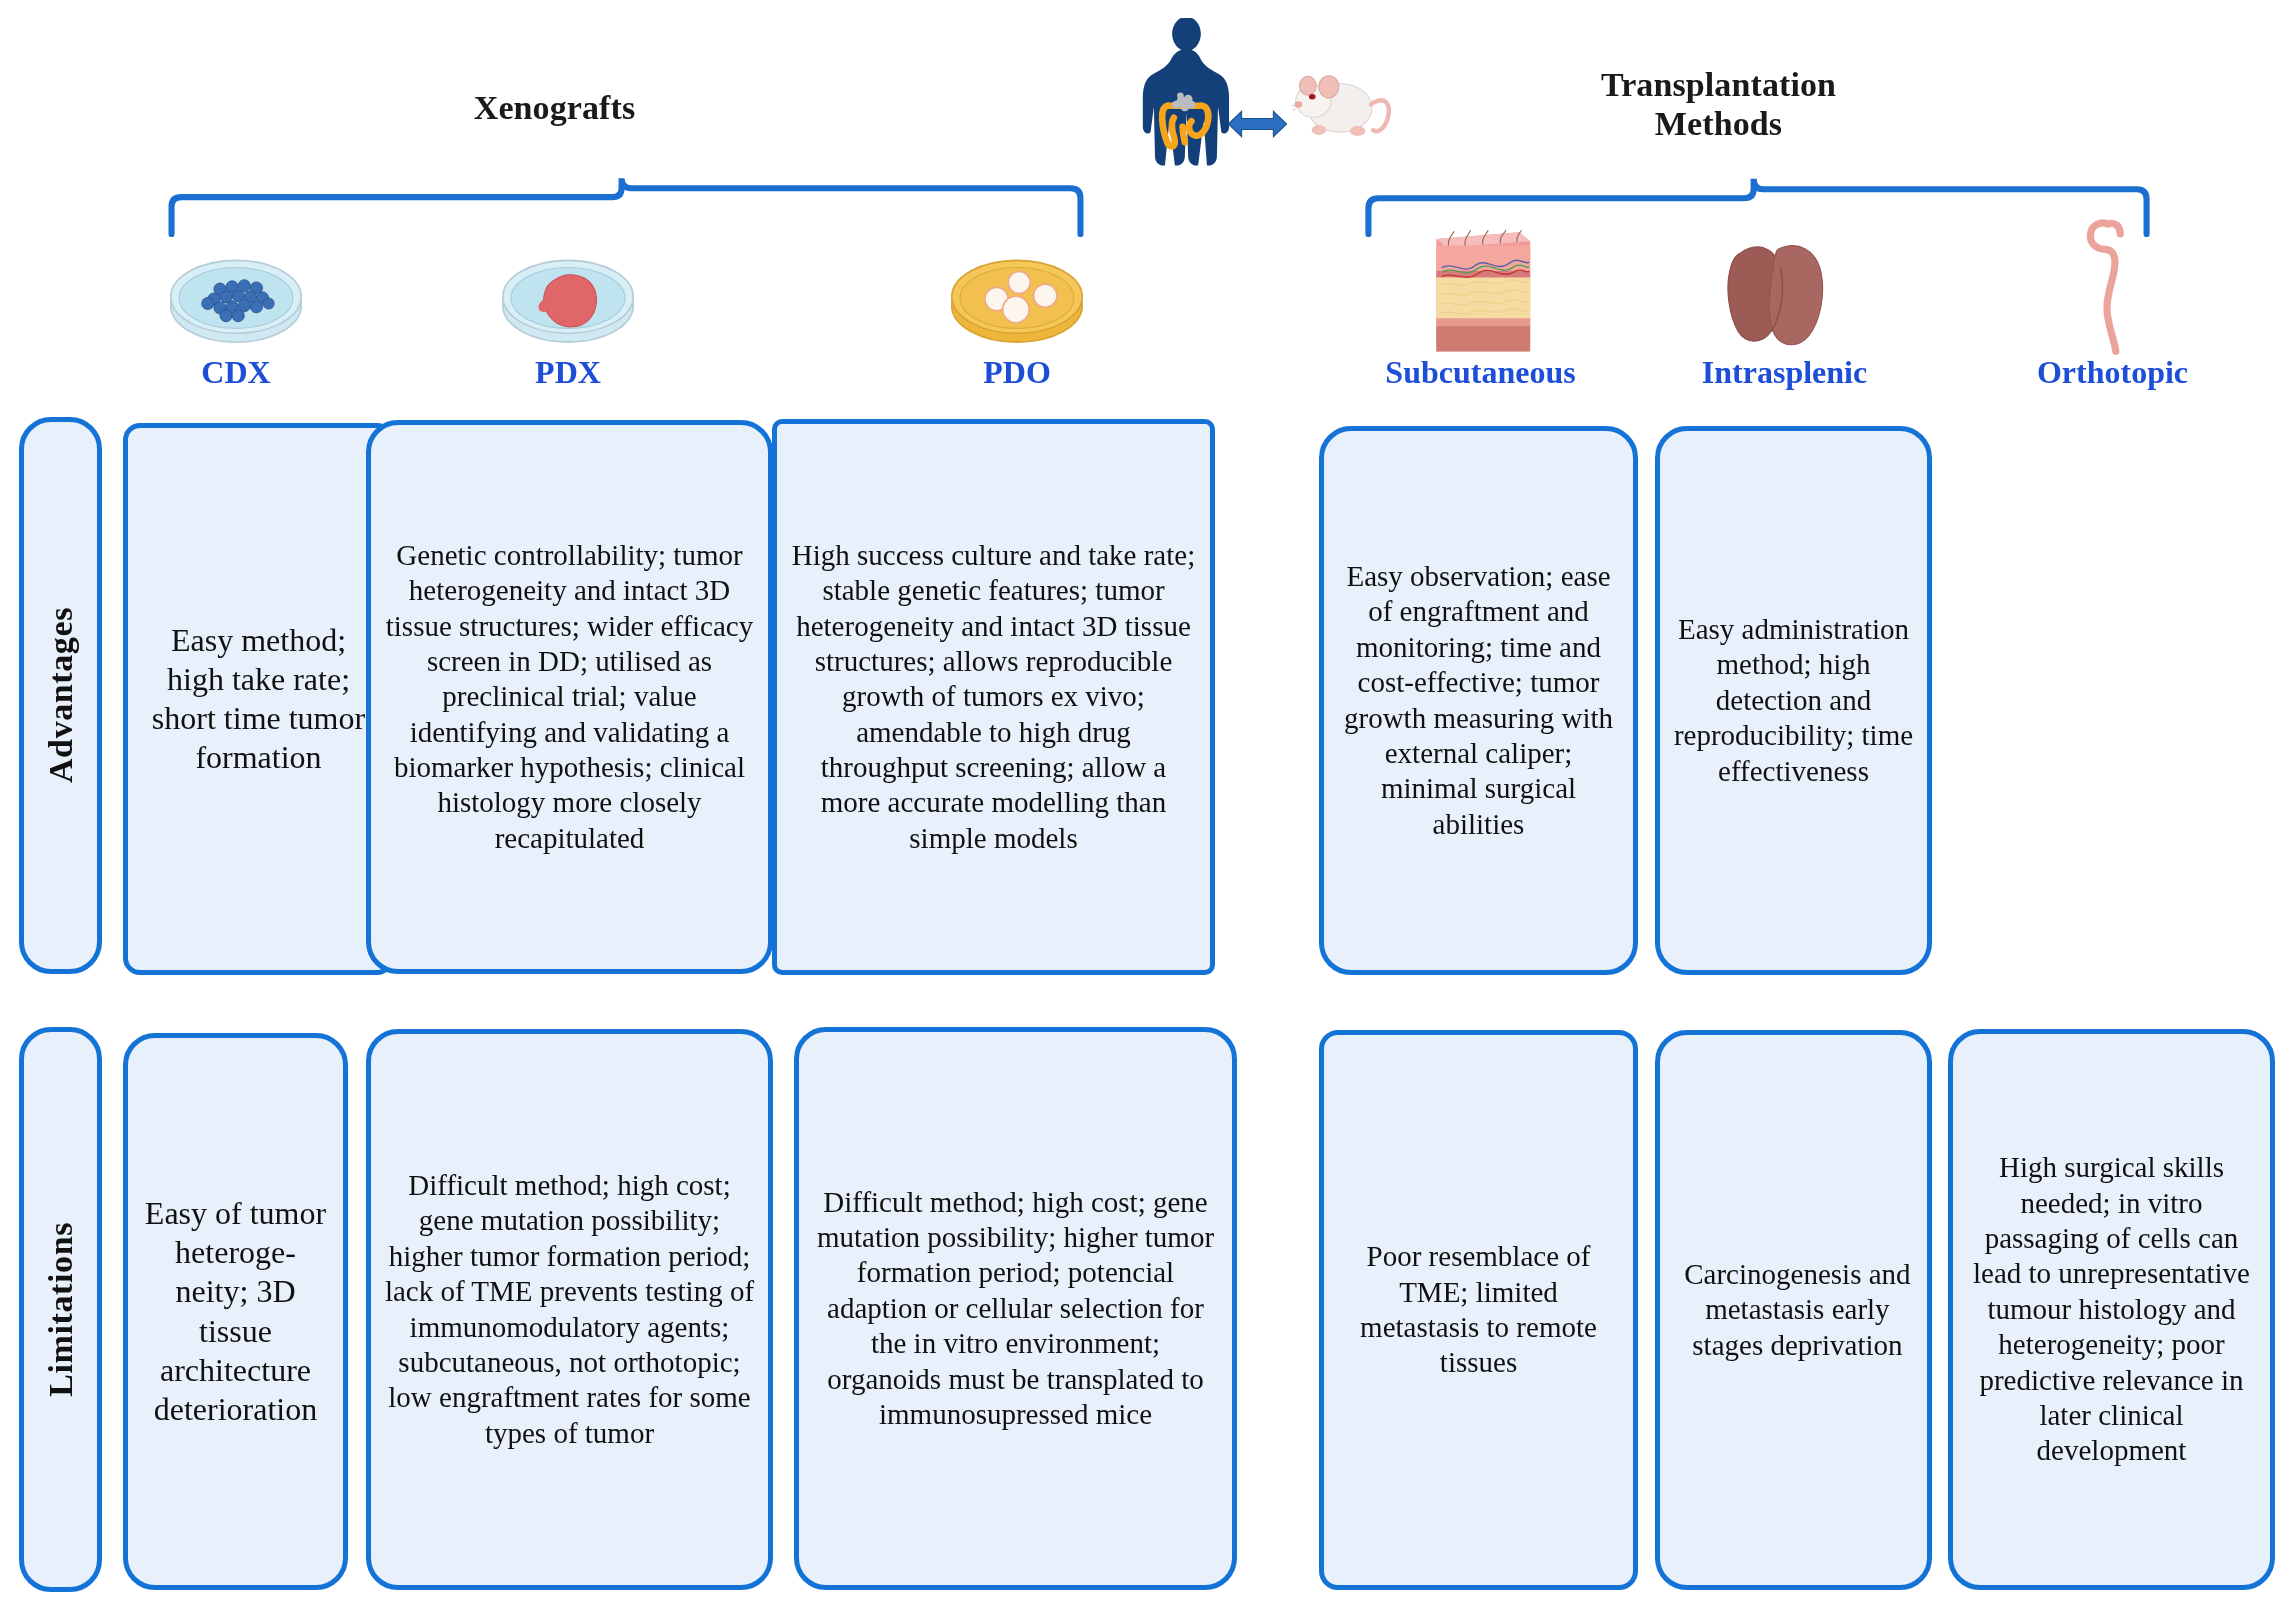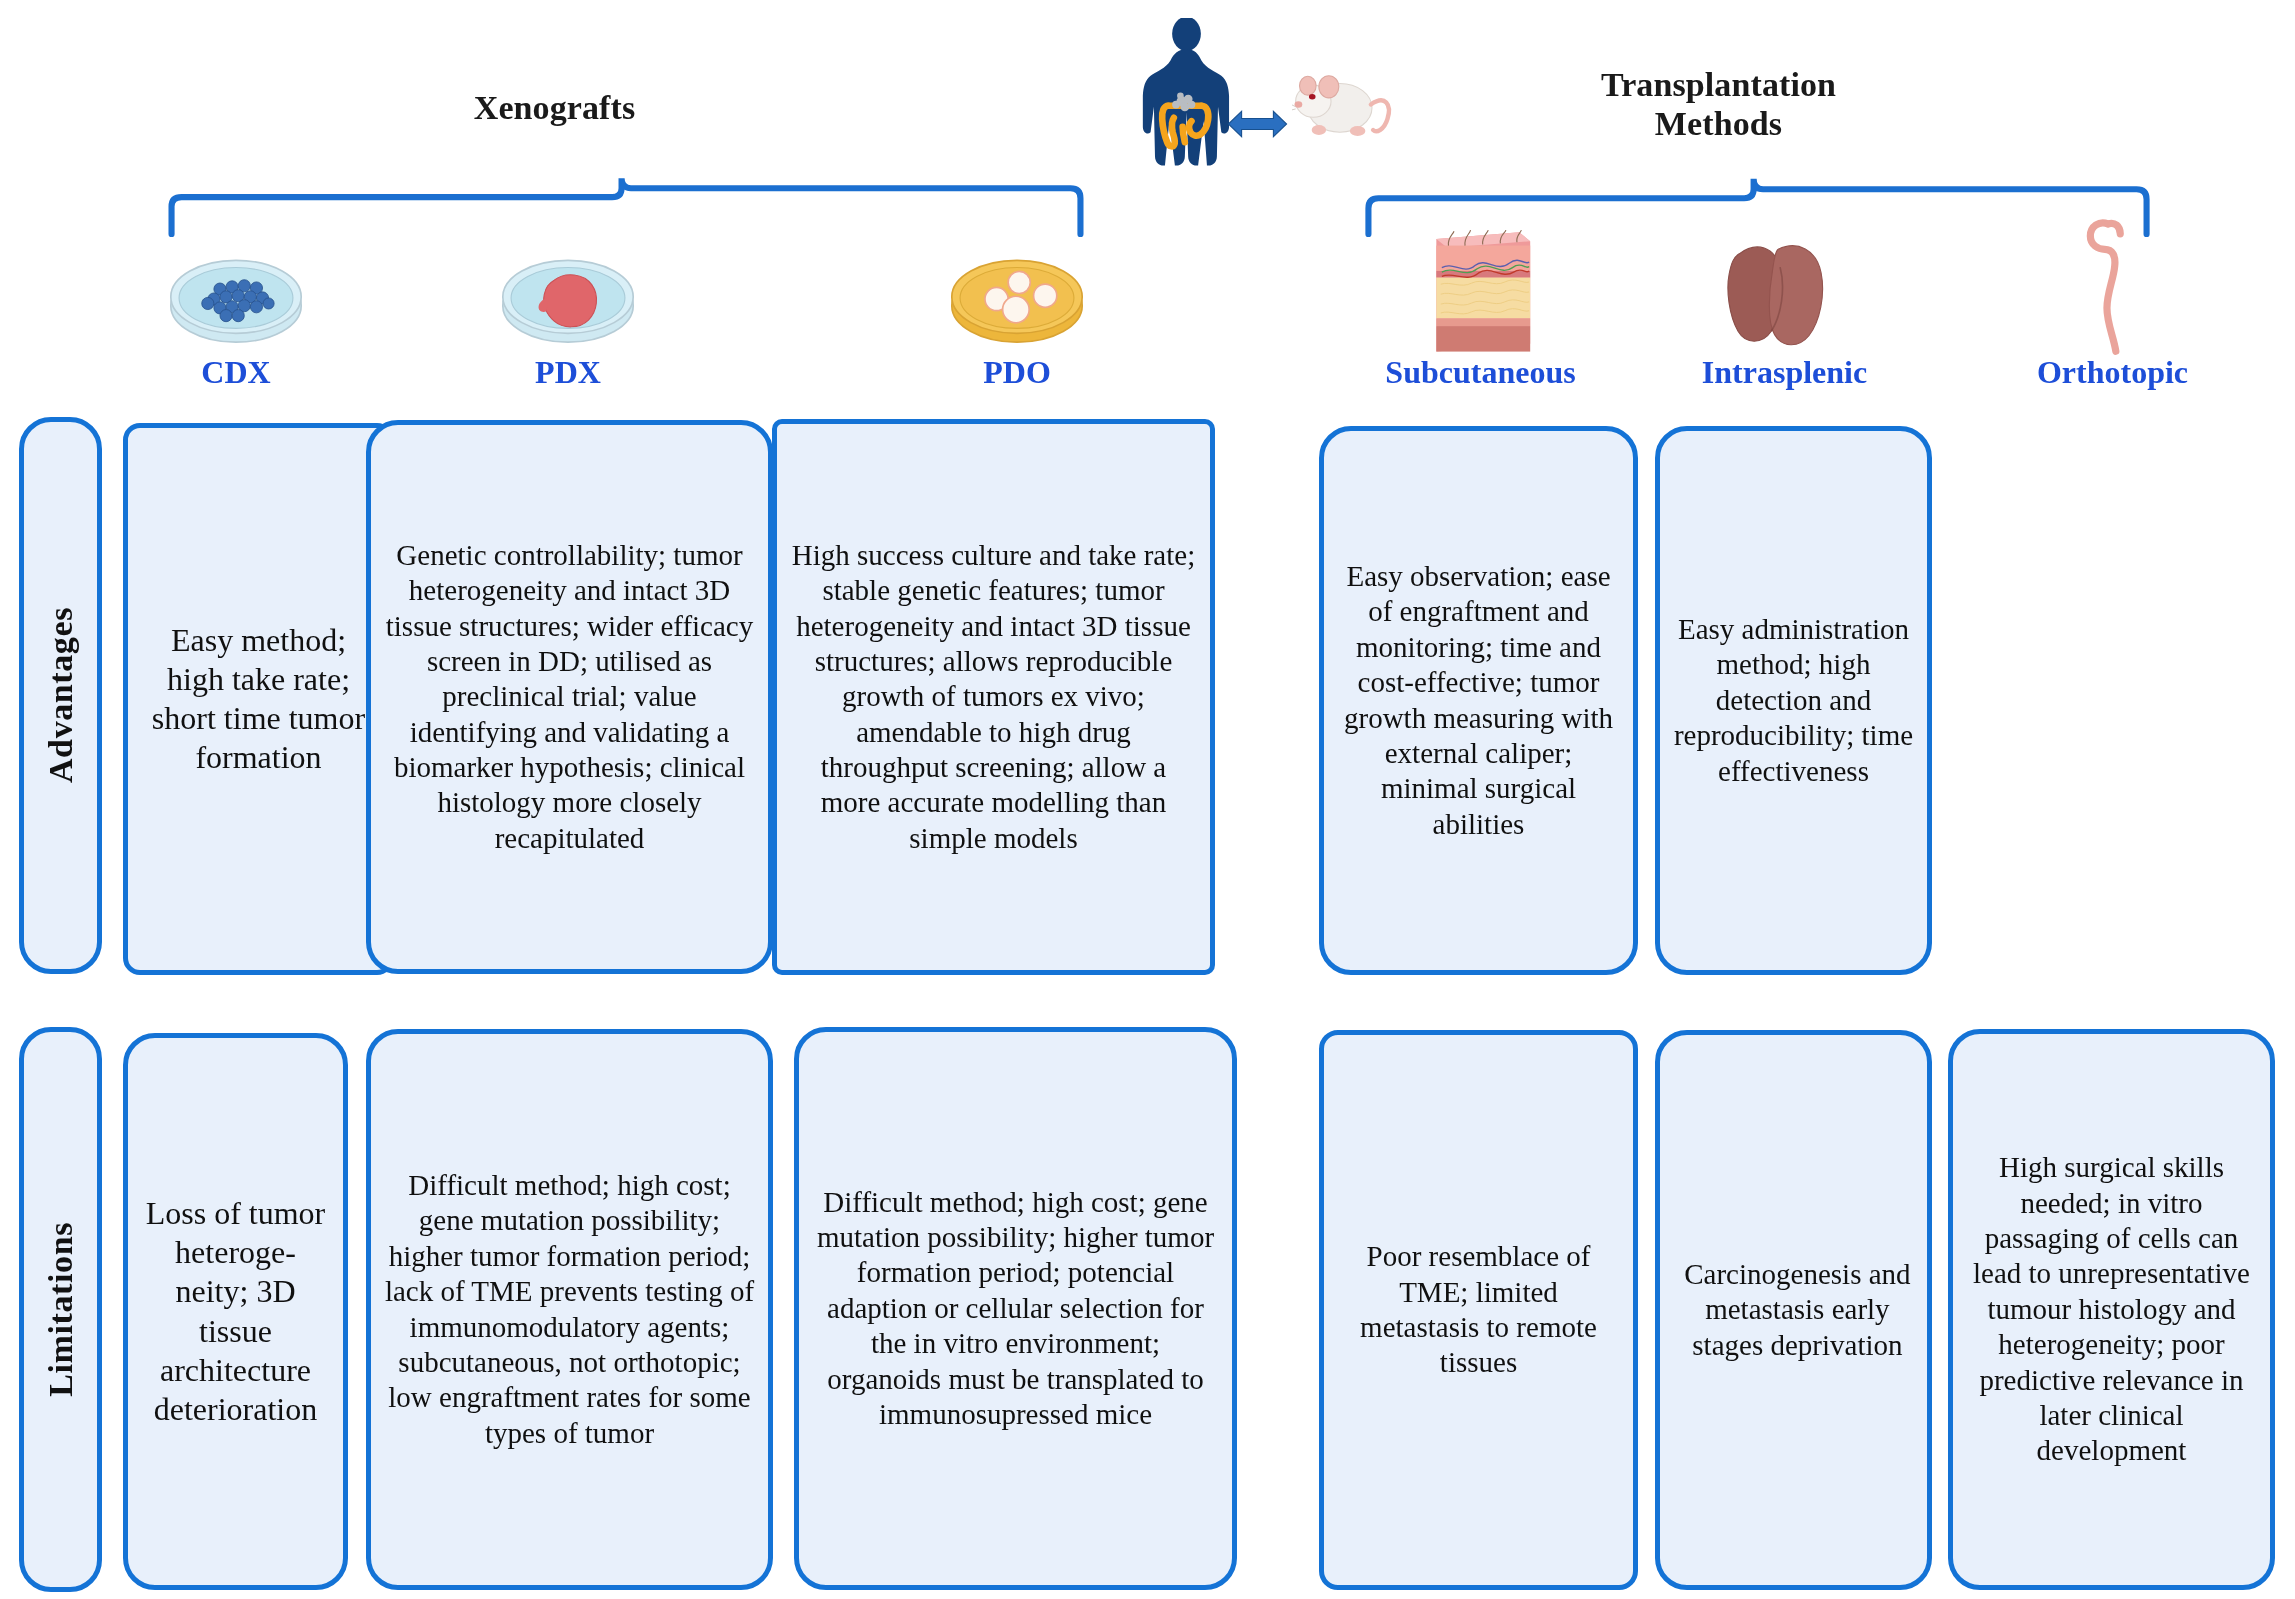--- a/index.html
+++ b/index.html
@@ -277,21 +277,21 @@
   <div class="card" style="left:1319px; top:416px; width:319px; height:549px;">
     <div class="card-text">Easy observation; ease of engraftment and monitoring; time and cost-effective; tumor growth measuring with external caliper; minimal surgical abilities</div>
   </div>
 
   <div class="card" style="left:1655px; top:416px; width:277px; height:549px;">
     <div class="card-text">Easy administration method; high detection and reproducibility; time effectiveness</div>
   </div>
 
 
   <div class="card" style="left:123px; top:1023px; width:225px; height:557px;">
-    <div class="card-text" style="font-size:32px;">Loss of tumor heteroge-neity; 3D tissue architecture deterioration</div>
+    <div class="card-text" style="font-size:32px;">Easy of tumor heteroge-neity; 3D tissue architecture deterioration</div>
   </div>
 
   <div class="card" style="left:366px; top:1019px; width:407px; height:561px;">
     <div class="card-text">Difficult method; high cost; gene mutation possibility; higher tumor formation period; lack of TME prevents testing of immunomodulatory agents; subcutaneous, not orthotopic; low engraftment rates for some types of tumor</div>
   </div>
 
   <div class="card" style="left:794px; top:1017px; width:443px; height:563px;">
     <div class="card-text">Difficult method; high cost; gene mutation possibility; higher tumor formation period; potencial adaption or cellular selection for the in vitro environment; organoids must be transplated to immunosupressed mice</div>
   </div>
 

